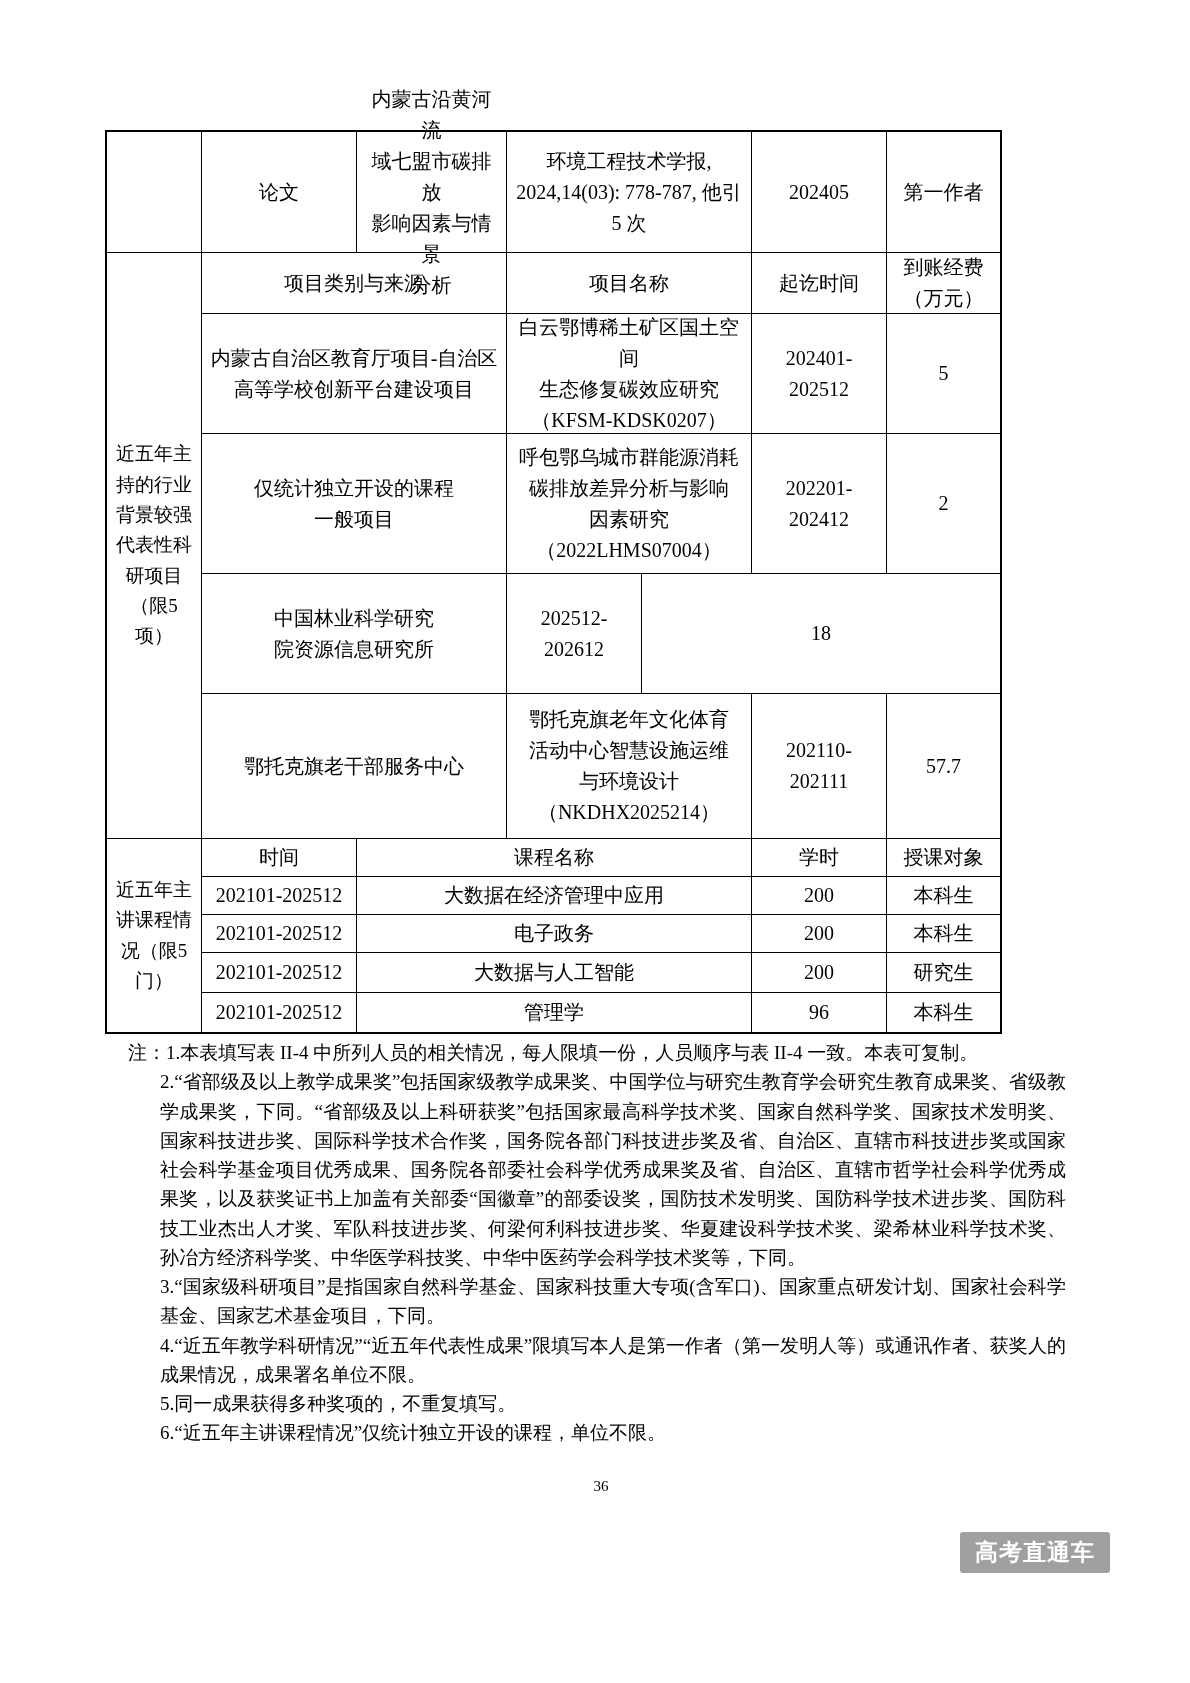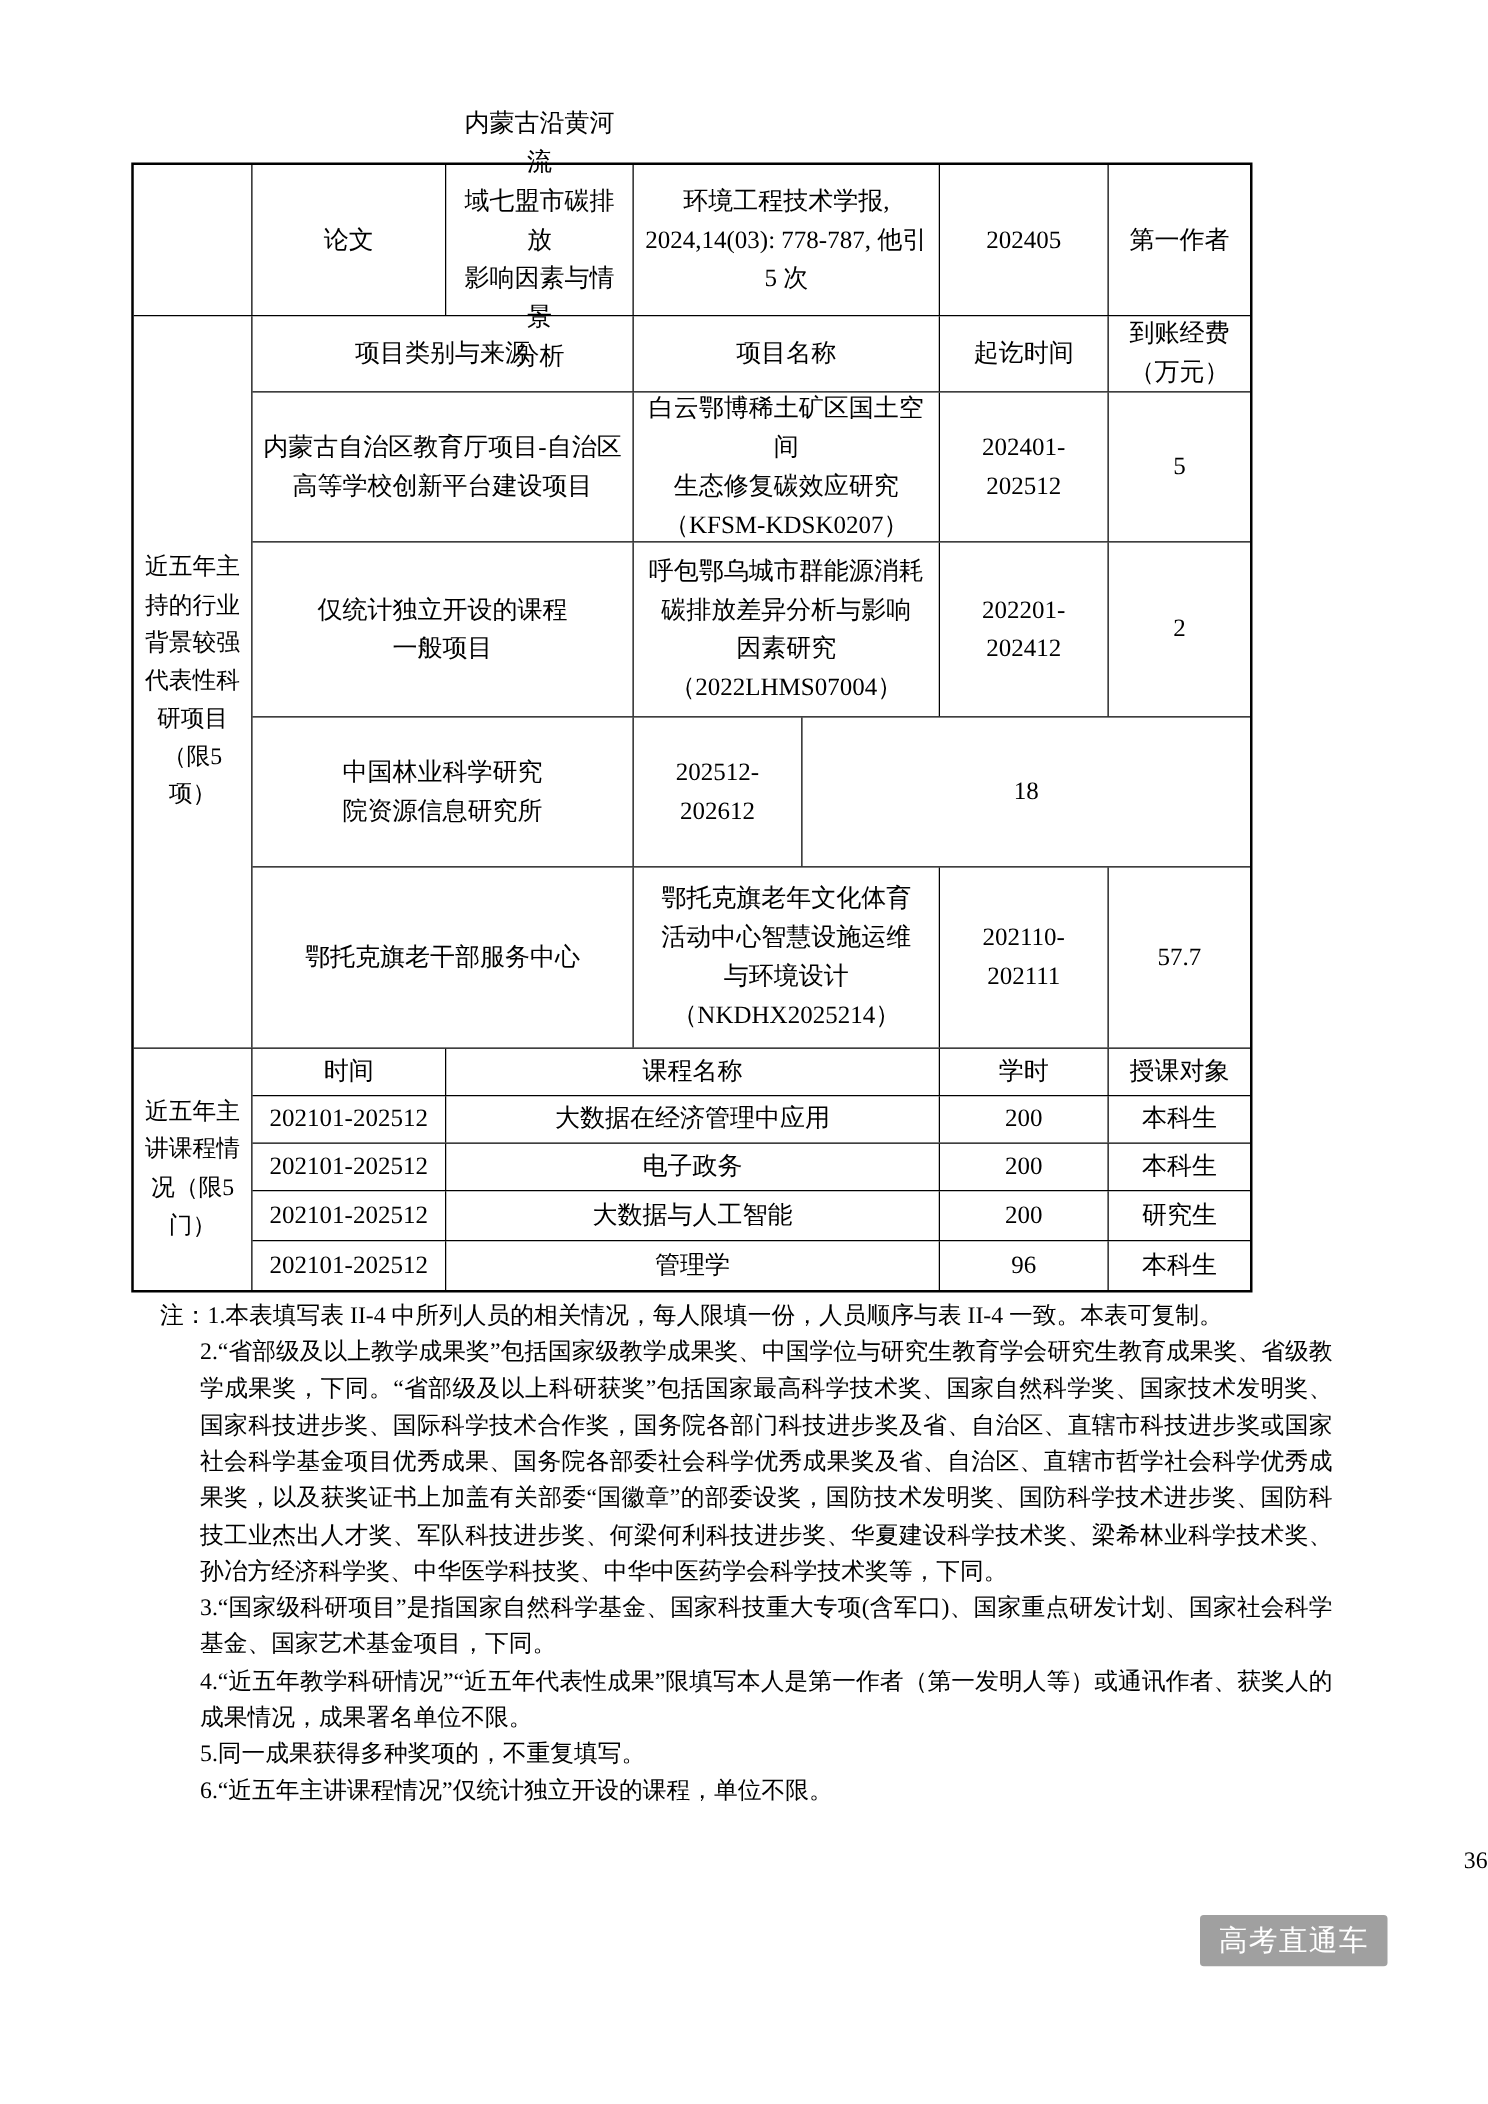--- a/index.html
+++ b/index.html
@@ -39,28 +39,28 @@
   .notes {
     position:absolute; left:128px; top:1038px; width:938px;
     font-size:19px; line-height:1.54; text-align:justify;
   }
   .note { margin-left:32px; }
   .note-first { margin-left:0; }
   .note-label { display:inline; }
 
   .page-number {
     position:absolute; left:0; top:1478px; width:100%;
-    text-align:right; font-size:19px;padding-left:12px;
+    text-align:center; font-size:15px;padding-left:12px;
   }
   .watermark {
     position:absolute; left:960px; top:1532px; width:150px; height:41px;
     background:#a0a0a0; color:#ffffff; border-radius:3px;
     display:flex; align-items:center; justify-content:center;
     font-family:"Liberation Sans","DejaVu Sans",sans-serif;
-    font-size:23px; letter-spacing:1px;
+    font-size:23px; letter-spacing:1px;font-weight:bold;
   }
 </style>
 </head>
 <body>
 
 <div class="main-table">
 
   <div class="sec" style="height:120px">
     <div class="label-cell"></div>
     <div class="c" style="width:155px">论文</div>

